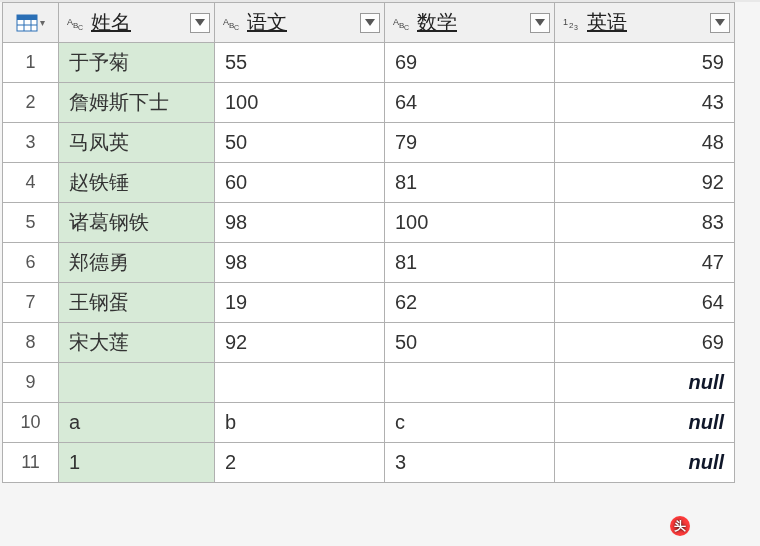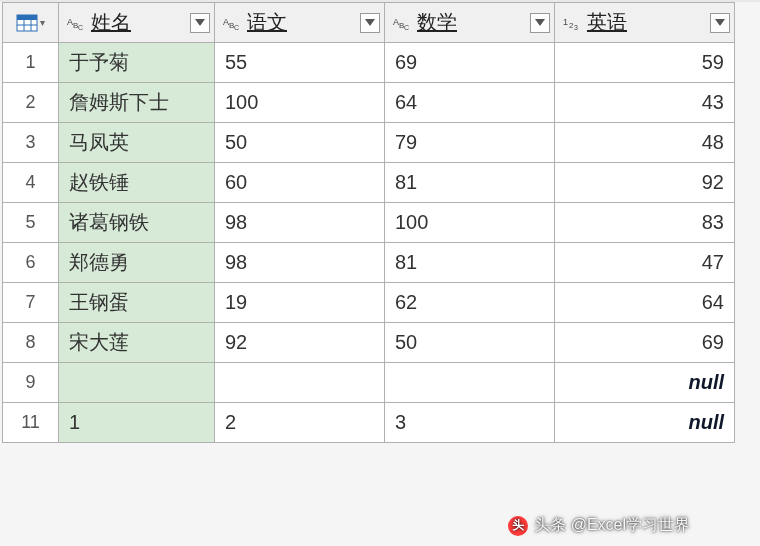--- a/index.html
+++ b/index.html
@@ -369,34 +369,48 @@
             <div class="cell"></div>
           </td>
           <td>
             <div class="cell"></div>
           </td>
           <td>
             <div class="cell num-cell null-val">null</div>
           </td>
         </tr>
         <tr>
+          <td class="row-index">10</td>
+          <td>
+            <div class="cell name-cell">a</div>
+          </td>
+          <td>
+            <div class="cell">b</div>
+          </td>
+          <td>
+            <div class="cell">c</div>
+          </td>
+          <td>
+            <div class="cell num-cell null-val">null</div>
+          </td>
+        </tr>
+        <tr>
           <td class="row-index">11</td>
           <td>
             <div class="cell name-cell">1</div>
           </td>
           <td>
             <div class="cell">2</div>
           </td>
           <td>
             <div class="cell">3</div>
           </td>
           <td>
             <div class="cell num-cell null-val">null</div>
           </td>
         </tr>
       </tbody>
 </table>
 
 <div class="watermark">
   <span class="watermark-logo">头</span>
-  <span>头条 @Excel学习世界</span>
 </div>
 </div>
 
 </body></html>

